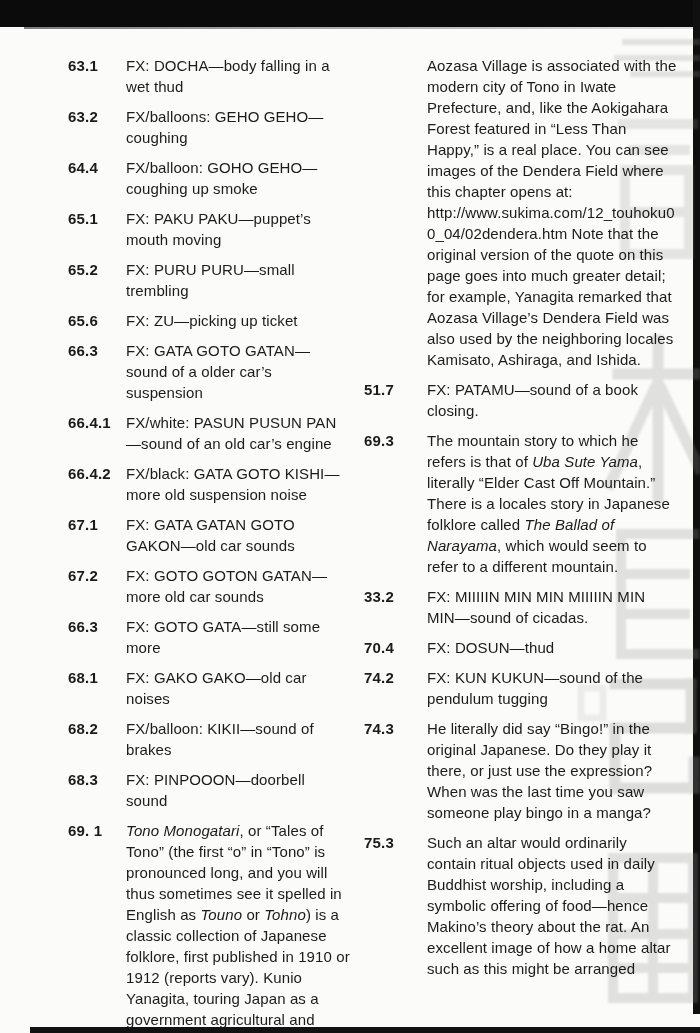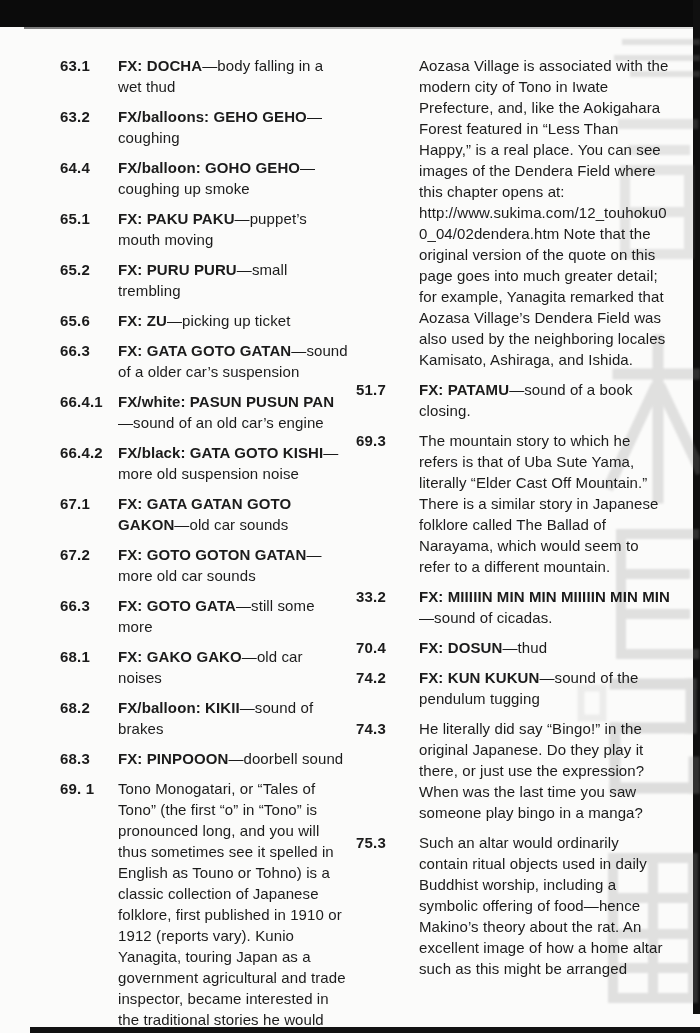--- a/index.html
+++ b/index.html
@@ -16,30 +16,30 @@
     background:linear-gradient(90deg,rgba(20,20,20,.55),rgba(20,20,20,.12));}
   .rightbar{position:absolute;top:0;right:0;width:7px;height:1014px;background:#101010;}
   .bottombar{position:absolute;left:30px;bottom:0;height:6px;width:670px;background:#121212;}
   
   .watermark{position:absolute;left:563px;top:28px;width:137px;height:990px;
     filter:blur(1.3px);opacity:.42;pointer-events:none;}
   
   .col{position:absolute;top:55px;}
   .col-left{left:60px;width:290px;}
   .col-right{left:356px;width:315px;}
-  .entry{display:flex;margin-bottom:9px;}
+  .entry{display:flex;margin-bottom:9px;margin-left:8px;}
   .col-left  .num{flex:0 0 58px;width:58px;}
   .col-right .num{flex:0 0 63px;width:63px;}
   .num{font-weight:bold;font-size:15px;line-height:21px;letter-spacing:.2px;}
   .txt{flex:1;font-size:15px;line-height:21px;overflow-wrap:break-word;
     letter-spacing:.1px;}
   .col-left .txt{max-width:230px;}
   .col-right .txt{max-width:252px;}
-  .txt .b{font-weight:bold;text-align:center;}
-  .txt .i{}
+  .txt .b{font-weight:normal;text-align:center;}
+  .txt .i{font-style:italic;}
   .txt .n{}
 </style>
 </head>
 <body>
 
 <div class="topbar"></div>
 <div class="rightbar"></div>
 <div class="bottombar"></div>
 
 <svg class="watermark" viewBox="0 0 137 990" xmlns="http://www.w3.org/2000/svg">
@@ -164,21 +164,21 @@
       <div class="entry">
         <div class="num"></div>
         <div class="txt"><span class="n">Aozasa Village is associated with the modern city of Tono in Iwate Prefecture, and, like the Aokigahara Forest featured in “Less Than Happy,” is a real place. You can see images of the Dendera Field where this chapter opens at: http://www.sukima.com/12_touhoku00_04/02dendera.htm Note that the original version of the quote on this page goes into much greater detail; for example, Yanagita remarked that Aozasa Village’s Dendera Field was also used by the neighboring locales Kamisato, Ashiraga, and Ishida.</span></div>
       </div>
       <div class="entry">
         <div class="num">51.7</div>
         <div class="txt"><span class="b">FX: PATAMU</span><span class="n">—sound of a book closing.</span></div>
       </div>
       <div class="entry">
         <div class="num">69.3</div>
-        <div class="txt"><span class="n">The mountain story to which he refers is that of </span><span class="i">Uba Sute Yama</span><span class="n">, literally “Elder Cast Off Mountain.” There is a similar story in Japanese folklore called </span><span class="i">The Ballad of Narayama</span><span class="n">, which would seem to refer to a different mountain.</span></div>
+        <div class="txt"><span class="n">The mountain story to which he refers is that of </span><span class="i">Uba Sute Yama</span><span class="n">, literally “Elder Cast Off Mountain.” There is a locales story in Japanese folklore called </span><span class="i">The Ballad of Narayama</span><span class="n">, which would seem to refer to a different mountain.</span></div>
       </div>
       <div class="entry">
         <div class="num">33.2</div>
         <div class="txt"><span class="b">FX: MIIIIIN MIN MIN MIIIIIN MIN MIN</span><span class="n">—sound of cicadas.</span></div>
       </div>
       <div class="entry">
         <div class="num">70.4</div>
         <div class="txt"><span class="b">FX: DOSUN</span><span class="n">—thud</span></div>
       </div>
       <div class="entry">

